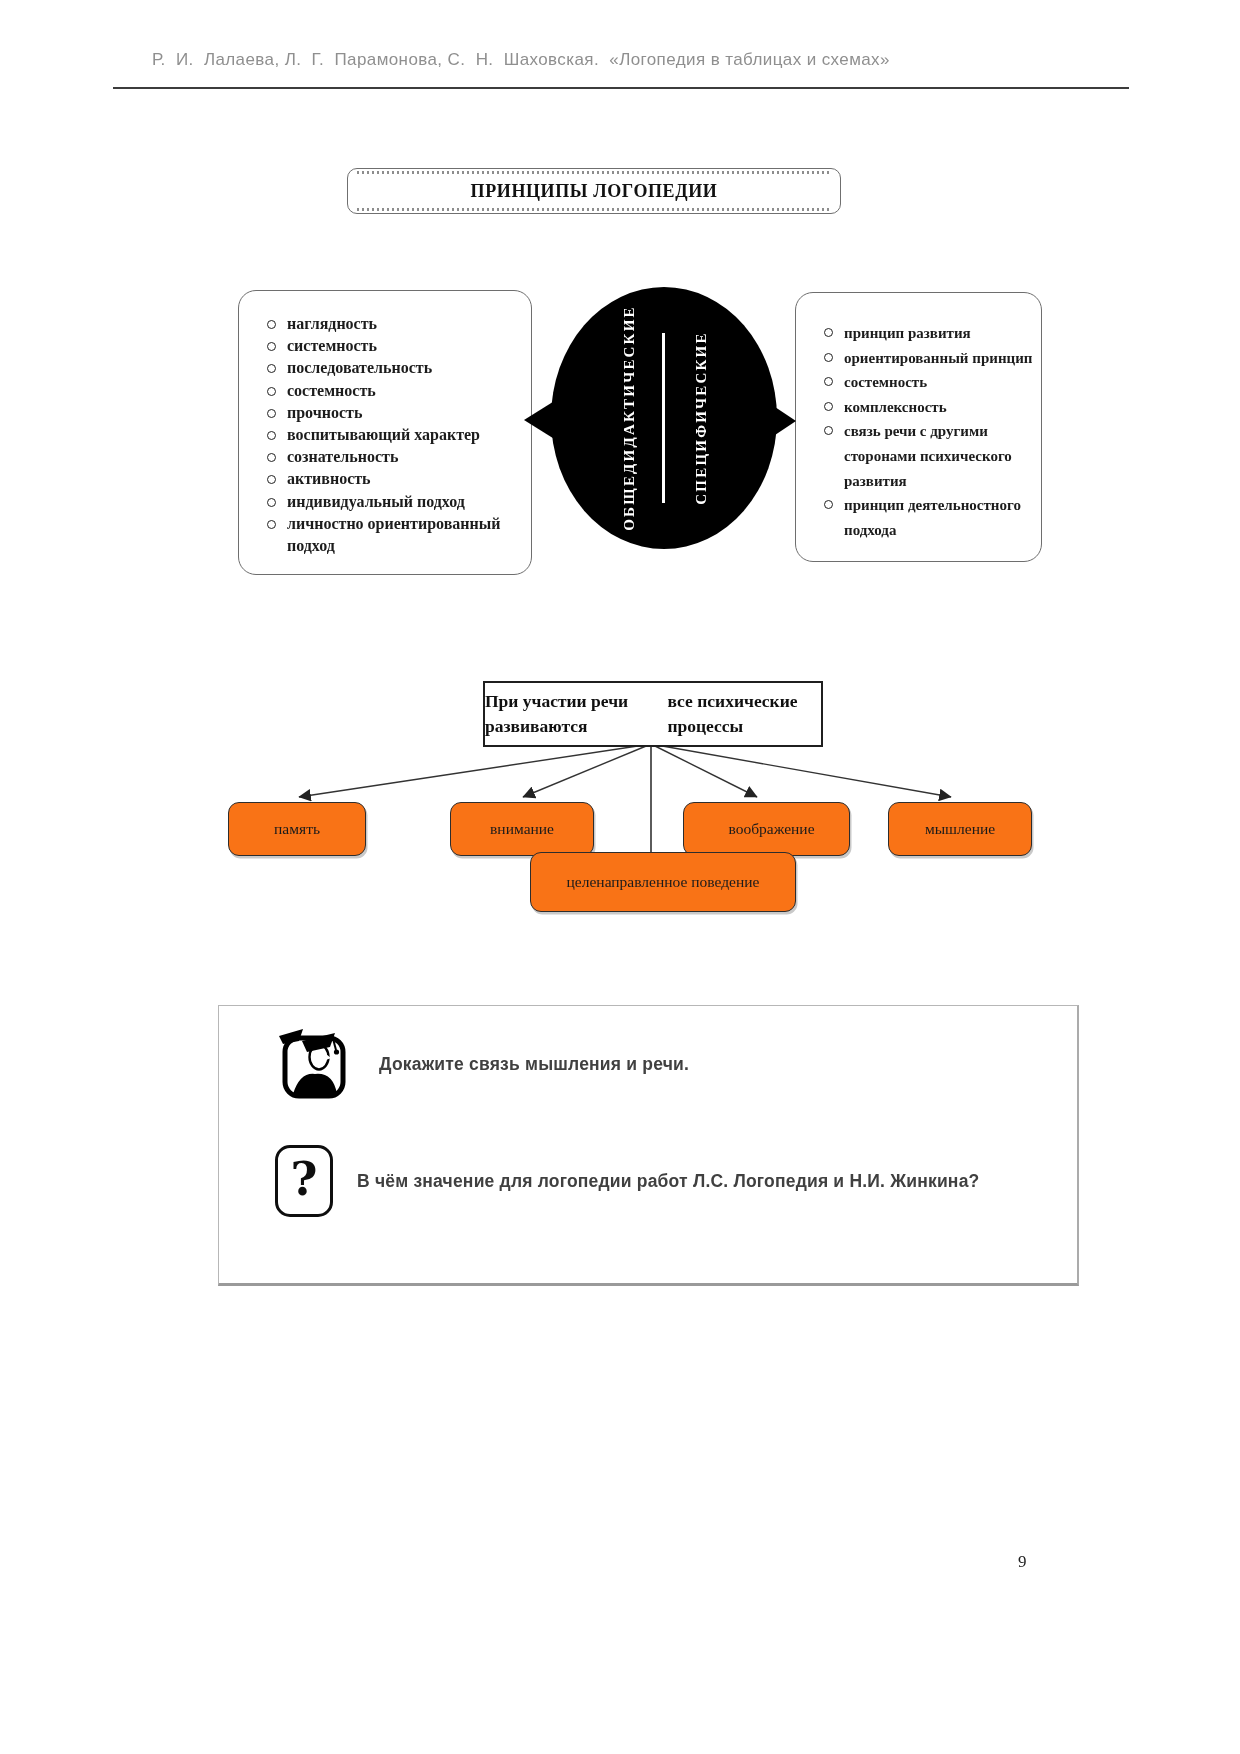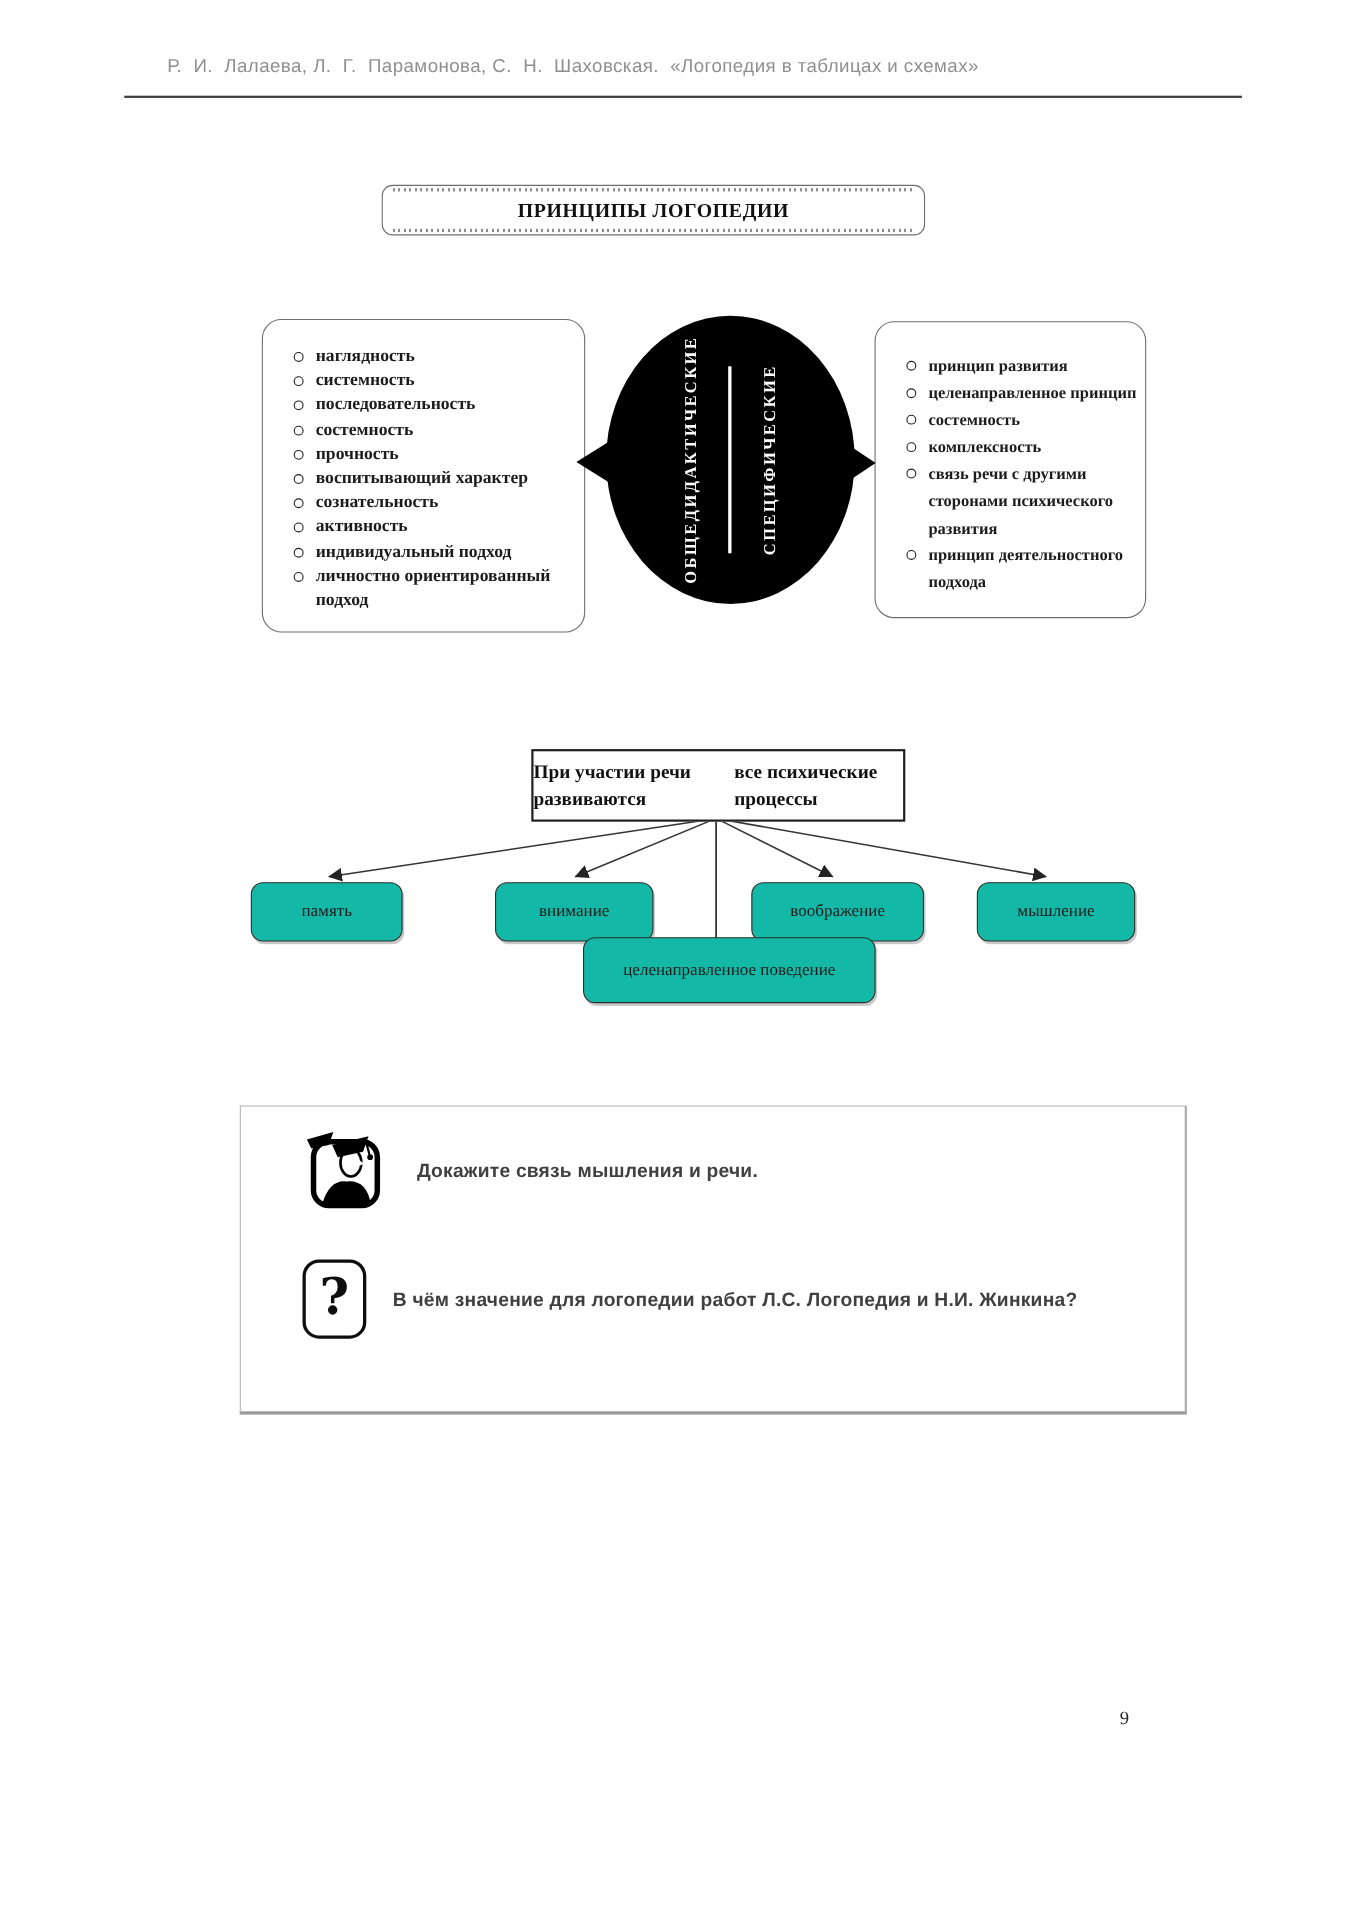--- a/index.html
+++ b/index.html
@@ -43,26 +43,26 @@
   .spike{position:absolute;width:0;height:0;border-top:20px solid transparent;
          border-bottom:20px solid transparent;}
   .spike.left{left:524px;top:400px;border-right:32px solid #000;}
   .spike.right{left:766px;top:401px;border-left:30px solid #000;}
 
   
   .arrows{position:absolute;left:0;top:0;pointer-events:none;}
   .d2-title{position:absolute;left:483px;top:681px;width:336px;height:62px;border:2px solid #1f1f1f;
             display:flex;flex-direction:row;align-items:center;justify-content:center;
             background:#fff;font-weight:bold;font-size:17.5px;color:#101010;line-height:25px;}
-  .node{position:absolute;border:1.5px solid #2d2d2d;border-radius:11px;background:#14b8a6;
+  .node{position:absolute;border:1.5px solid #2d2d2d;border-radius:11px;background:#f97316;
         display:flex;align-items:center;justify-content:center;font-size:15.5px;color:#1b1b1b;
         box-shadow:1.5px 2.5px 0 #c9c9c9;}
   .node.n-memory{left:228px;top:802px;width:136px;height:52px;}
   .node.n-attention{left:450px;top:802px;width:142px;height:52px;}
-  .node.n-imagination{left:683px;top:802px;width:155px;height:52px;}
+  .node.n-imagination{left:683px;top:802px;width:155px;height:52px;padding-left:10px;}
   .node.n-thinking{left:888px;top:802px;width:142px;height:52px;}
   .node.n-behavior{left:530px;top:852px;width:264px;height:58px;}
 
   
   .qbox{position:absolute;left:218px;top:1005px;width:858px;height:277px;background:#fff;
         border:1.5px solid #b7b7b7;border-bottom:3px solid #9a9a9a;border-right:2px solid #ababab;}
   .q-row{position:absolute;left:56px;display:flex;align-items:center;gap:24px;}
   .q-row.r1{top:18px;}
   .q-row.r2{top:139px;}
   .q-text{font-family:"Liberation Sans",sans-serif;font-size:17.5px;font-weight:bold;
@@ -98,21 +98,21 @@
       <li>сознательность</li>
       <li>активность</li>
       <li>индивидуальный подход</li>
       <li>личностно ориентированный подход</li>
     </ul>
   </div>
 
   <div class="lbox specific">
     <ul class="plist specific">
       <li>принцип развития</li>
-      <li>целенаправленное принцип</li>
+      <li>ориентированный принцип</li>
       <li>состемность</li>
       <li>комплексность</li>
       <li>связь речи с другими сторонами психического развития</li>
       <li>принцип деятельностного подхода</li>
     </ul>
   </div>
 
   <div class="spike left"></div>
   <div class="spike right"></div>
   <div class="ellipse">

